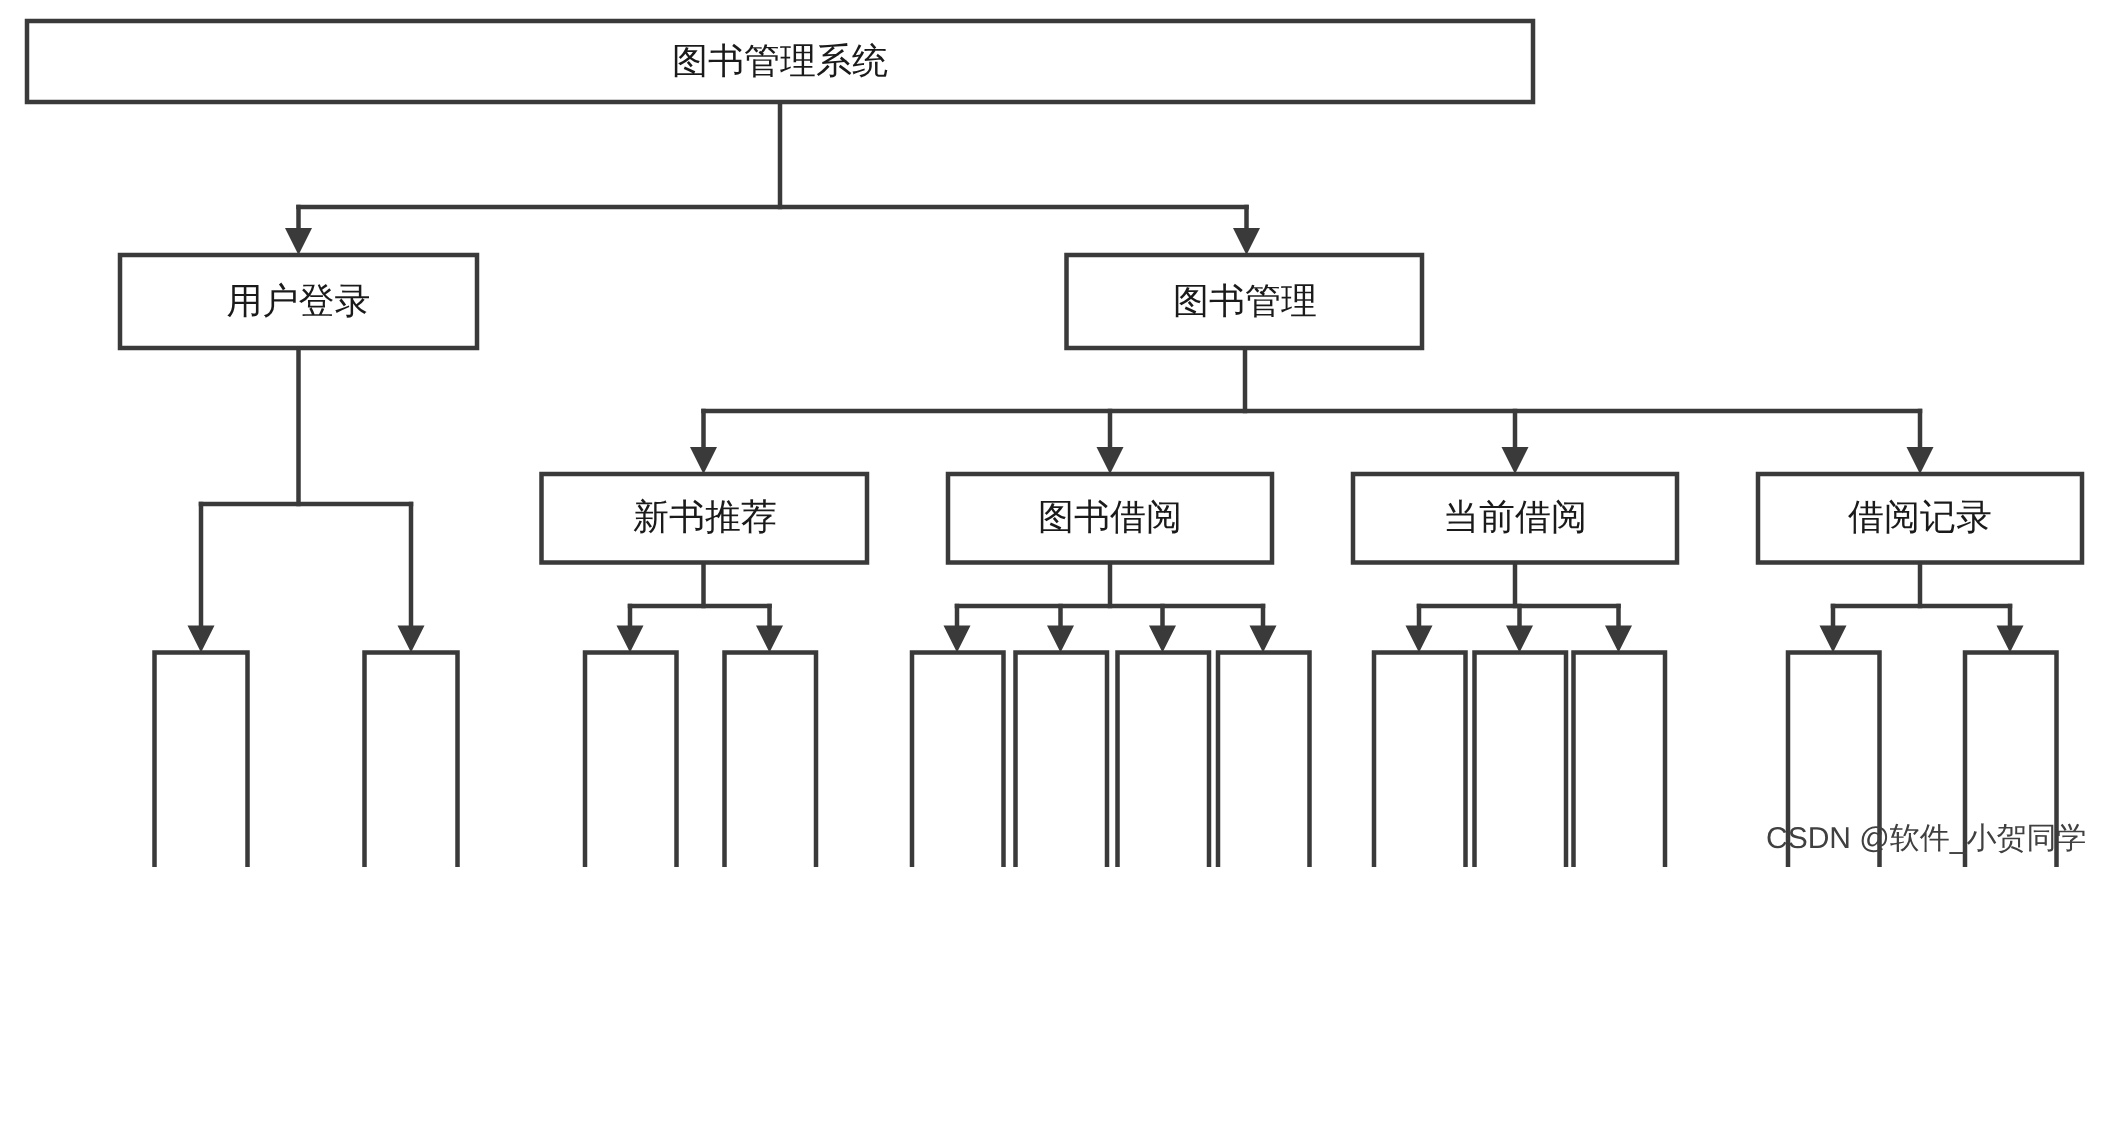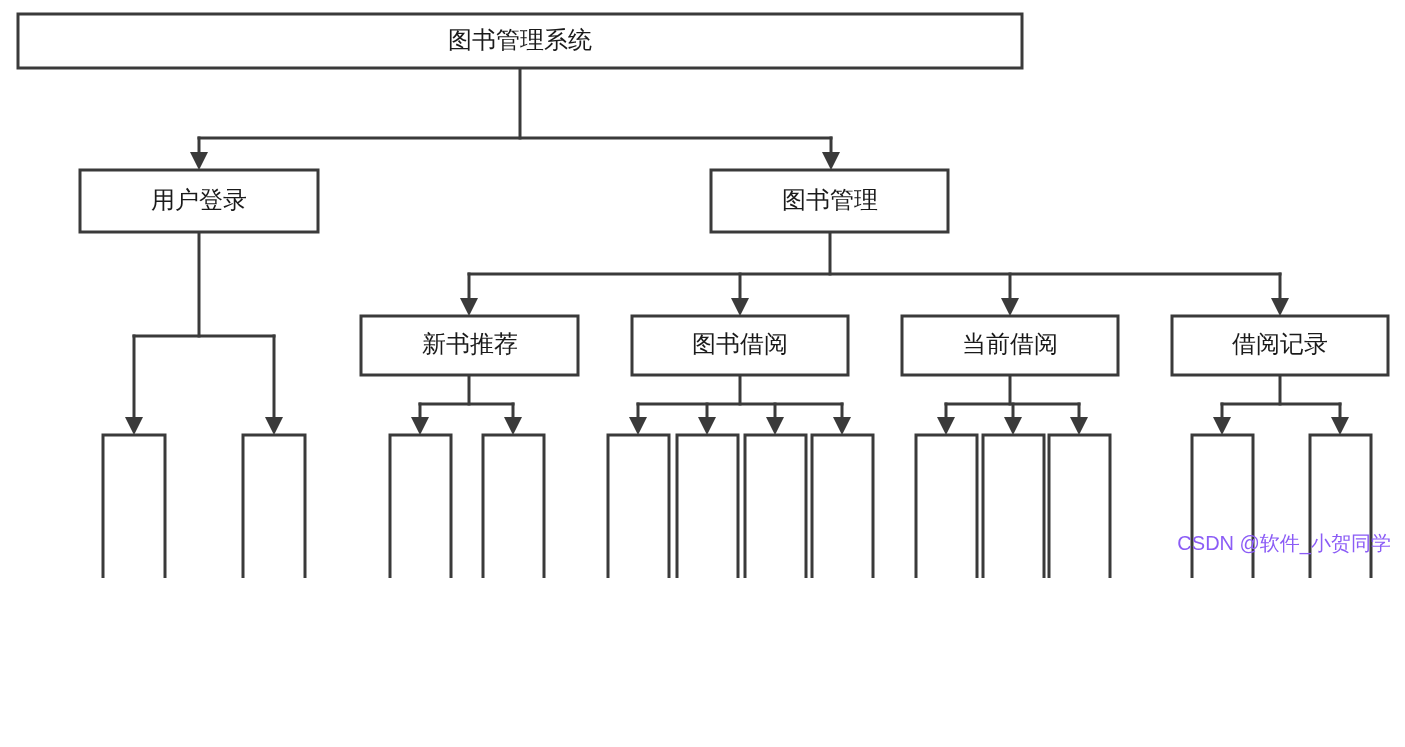--- a/index.html
+++ b/index.html
@@ -58,24 +58,24 @@
     font-size: 23px;
     line-height: 1.08;
     color: #1a1a1a;
     letter-spacing: 2px;
     white-space: nowrap;
     pointer-events: none;
   }
   .watermark {
     position: absolute;
     right: 14px;
-    bottom: 21px;
+    bottom: 6px;
     font-family: "Liberation Sans", "DejaVu Sans", sans-serif;
     font-size: 20px;
-    color: #8b5cf6;
+    color: #404040;
     white-space: nowrap;
   }
 </style>
 </head>
 <body>
 
 <div id="diagram-root">
 
   <svg id="flow-svg" viewBox="0 0 1405 747">
 

